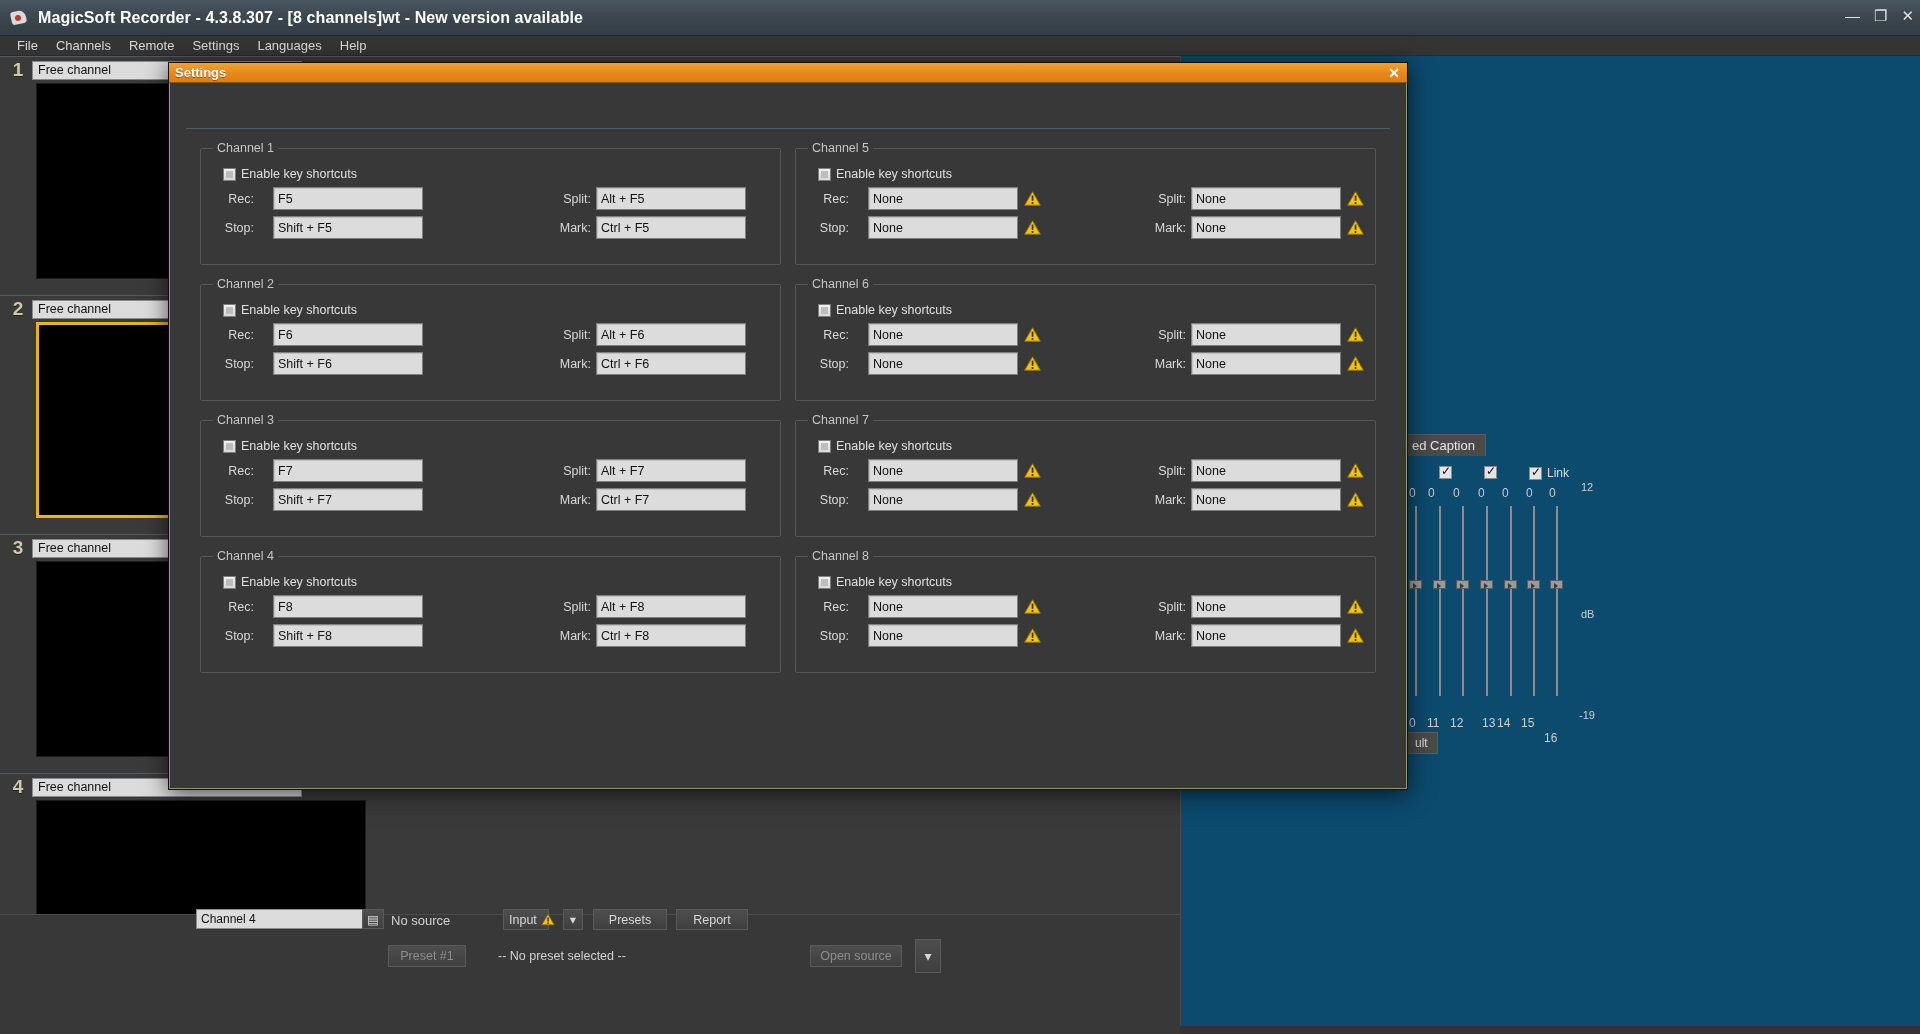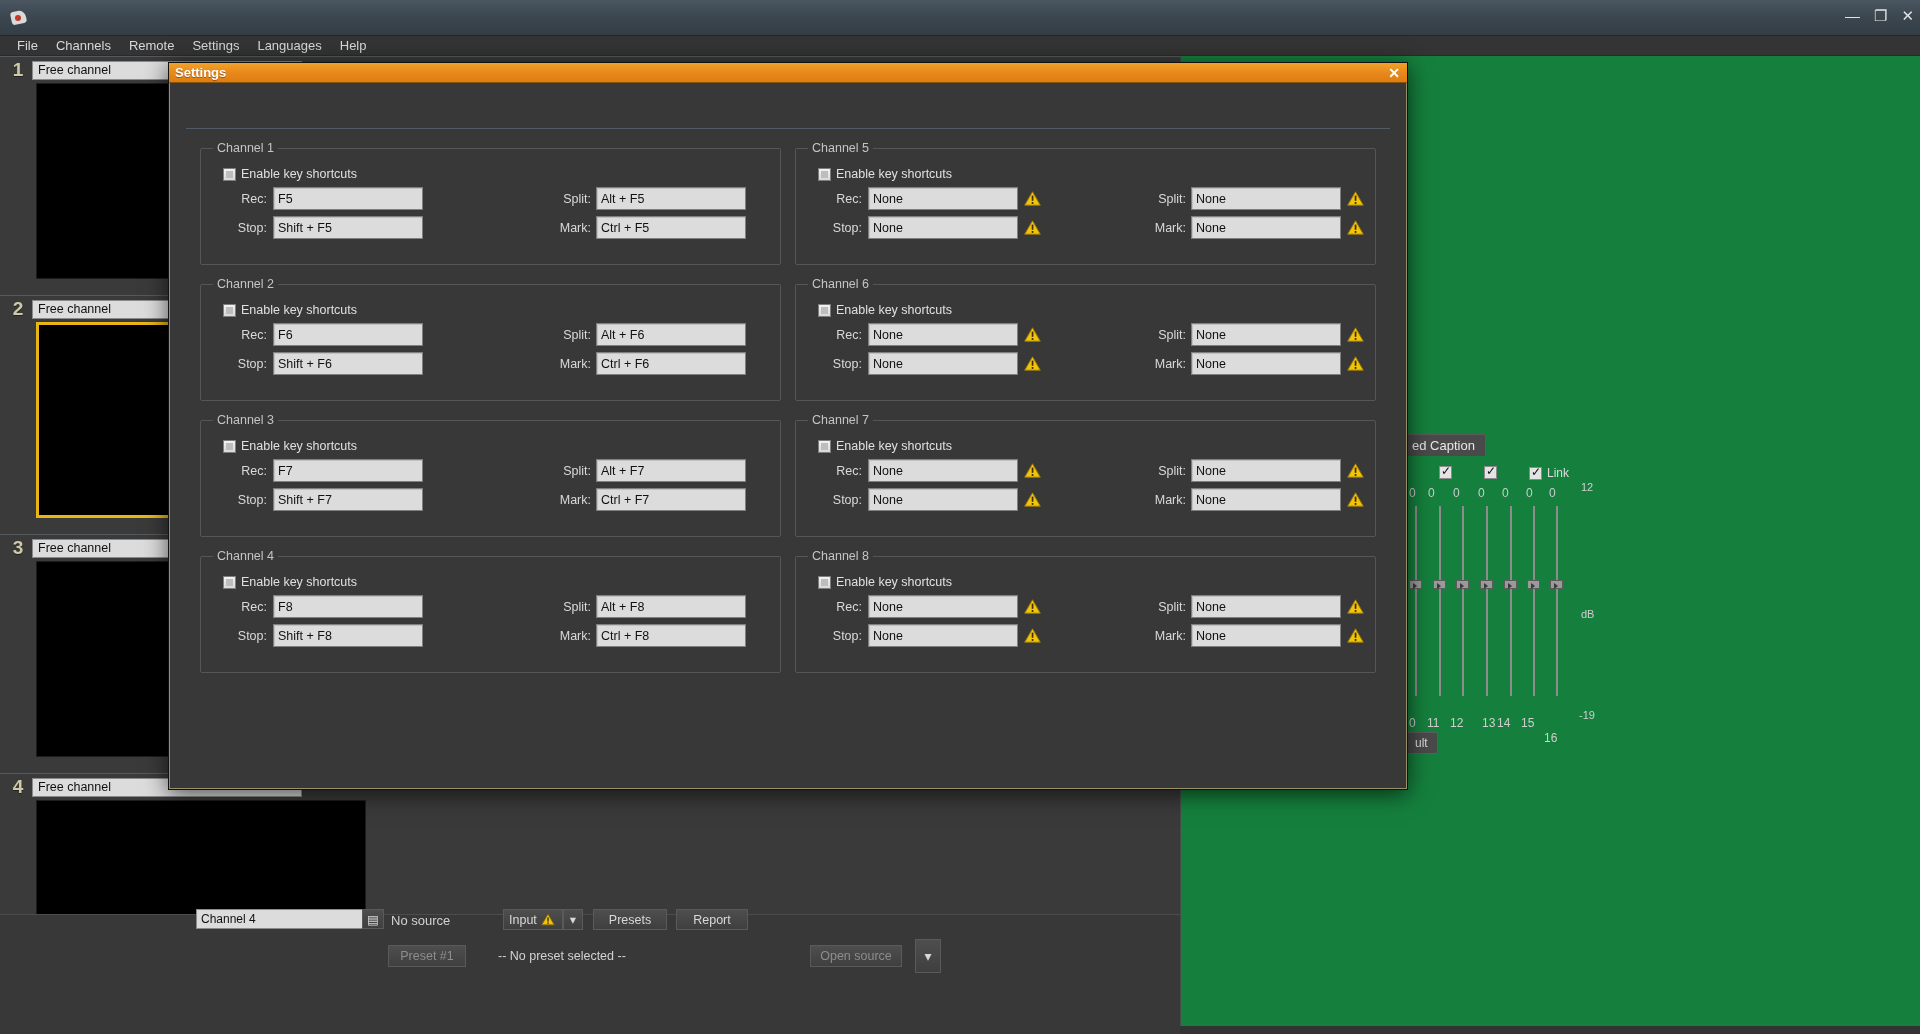--- a/index.html
+++ b/index.html
@@ -84,21 +84,21 @@
   }
   .chan-video {
     margin-left: 36px; width: 330px; background: #000;
     border: 1px solid #1d1d1d;
   }
   .chan-video.sel { border: 3px solid #e8b519; }
 
   
   #ccdock {
     position: absolute; left: 1180px; top: 56px; width: 740px; bottom: 8px;
-    background: #15803d; border-left: 1px solid #4a4a4a;
+    background: #0c4a6e; border-left: 1px solid #4a4a4a;
   }
   #ccdock .panel-title {
     position: absolute; left: 222px; top: 378px;
     background: #4a4a4a; color: #e7e7e7; font-size: 13px;
     padding: 3px 10px 3px 8px; border: 1px solid #5a5a5a;
     border-bottom: none;
   }
   .cc-checkrow {
     position: absolute; top: 410px; display: flex; align-items: center; gap: 5px;
     color: #ddd; font-size: 12px;
@@ -238,21 +238,21 @@
   .enable-row .lbl { color: #e0e0e0; font-size: 12.5px; }
 
   .kr {
     display: grid;
     grid-template-columns: 62px 150px 24px 1fr 48px 150px 24px;
     align-items: center;
     column-gap: 0;
     margin-top: 6px;
   }
   .kr .cap {
-    color: #dadada; font-size: 12.5px; text-align: right; padding-right: 6px;
+    color: #dadada; font-size: 12.5px; text-align: right; padding-right: 19px;
   }
   .kr .cap.split { text-align: right; padding-right: 5px; }
   .kfield {
     height: 23px; background: #dcdcdc; border: 1px solid #7f7f7f;
     color: #111; font-size: 12.5px;
     display: flex; align-items: center; padding-left: 4px;
     box-shadow: inset 1px 1px 0 rgba(0,0,0,.12);
   }
   .warn {
     width: 17px; height: 15px; position: relative; margin-left: 6px;
@@ -276,20 +276,21 @@
 </head>
 <body>
 
 <div id="app">
 
   <div id="titlebar">
     <div class="appicon">
       <div class="disc"></div>
         <div class="dot"></div>
     </div>
+    <div class="ttl">MagicSoft Recorder - 4.3.8.307 - [8 channels]wt - New version available</div>
     <div id="winbtns">
       <span>—</span>
       <span>❐</span>
       <span>✕</span>
     </div>
   </div>
 
   <div id="menubar">
     <div class="mi">File</div>
     <div class="mi">Channels</div>
@@ -329,21 +330,21 @@
       <div class="chan-name">Free channel</div>
     </div>
     <div class="chan-video" style="height:140px;"></div>
   </div>
 
   <div id="bottombar" style="height:120px;">
     <div class="bb-field" style="left:196px; top:-6px; width:176px; height:20px;">Channel 4</div>
     <div class="bb-btn" style="left:362px; top:-6px; width:22px; height:20px;">▤</div>
     <div class="bb-label" style="left:391px; top:-2px;">No source</div>
 
-    <div class="bb-btn" style="left:503px; top:-6px; width:60px; height:21px; justify-content:flex-start; padding-left:5px;">
+    <div class="bb-btn" style="left:503px; top:-6px; width:46px; height:21px; justify-content:flex-start; padding-left:5px;">
       <span>Input</span>
       <span class="warn-mini" style="margin-left:4px;">
         <svg width="14" height="13" viewBox="0 0 17 15">
             <polygon points="8.5,1 16,14 1,14" fill="#f2c40c" stroke="#8a6d06" stroke-width="1"></polygon>
             <rect x="7.7" y="5" width="1.7" height="5" fill="#3a2d00"></rect>
             <rect x="7.7" y="11" width="1.7" height="1.8" fill="#3a2d00"></rect>
           </svg>
       </span>
     </div>
     <div class="bb-btn" style="left:563px; top:-6px; width:20px; height:21px;">▾</div>

